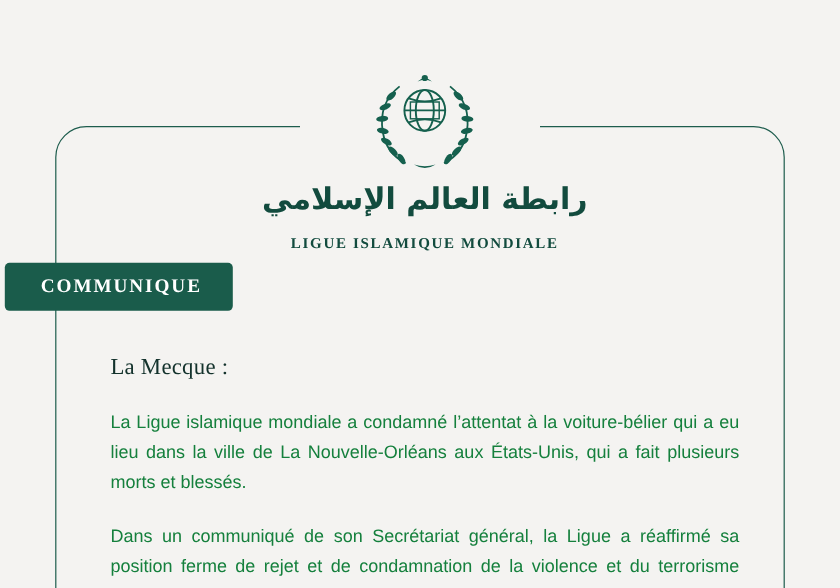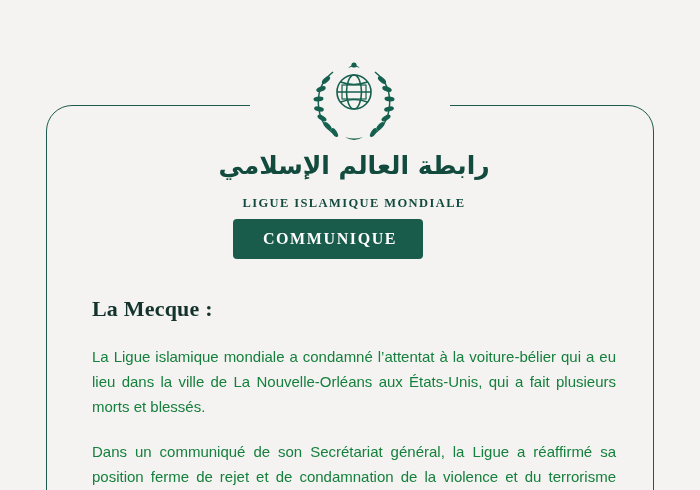--- a/index.html
+++ b/index.html
@@ -81,43 +81,43 @@
     font-size: 12.5px;
     font-weight: 700;
     letter-spacing: 1.4px;
     color: #124b3e;
   }
   .communique-wrap {
     position: absolute;
     left: 0;
     top: 219px;
     width: 648px;
-    text-align: center;
+    text-align: left;
   }
   .communique {
     display: inline-block;
     background: #1a5c4b;
     color: #ffffff;
     font-family: "Liberation Serif", serif;
     font-weight: 700;
     font-size: 16px;
     letter-spacing: 1.6px;
     padding: 11px 26px 11px 30px;
     border-radius: 4px;
   }
   .body-text {
     position: absolute;
     left: 88px;
     top: 296px;
     width: 524px;
   }
   .dateline {
     font-family: "Liberation Serif", serif;
-    font-weight: 700;
-    font-size: 22px;
+    font-weight: 400;
+    font-size: 19px;
     color: #13322c;
     margin: 0 0 22px 0;
     letter-spacing: 0.2px;
   }
   .para {
     font-family: "Liberation Sans", sans-serif;
     font-size: 15px;
     line-height: 25px;
     color: #15803d;
     margin: 0 0 20px 0;

